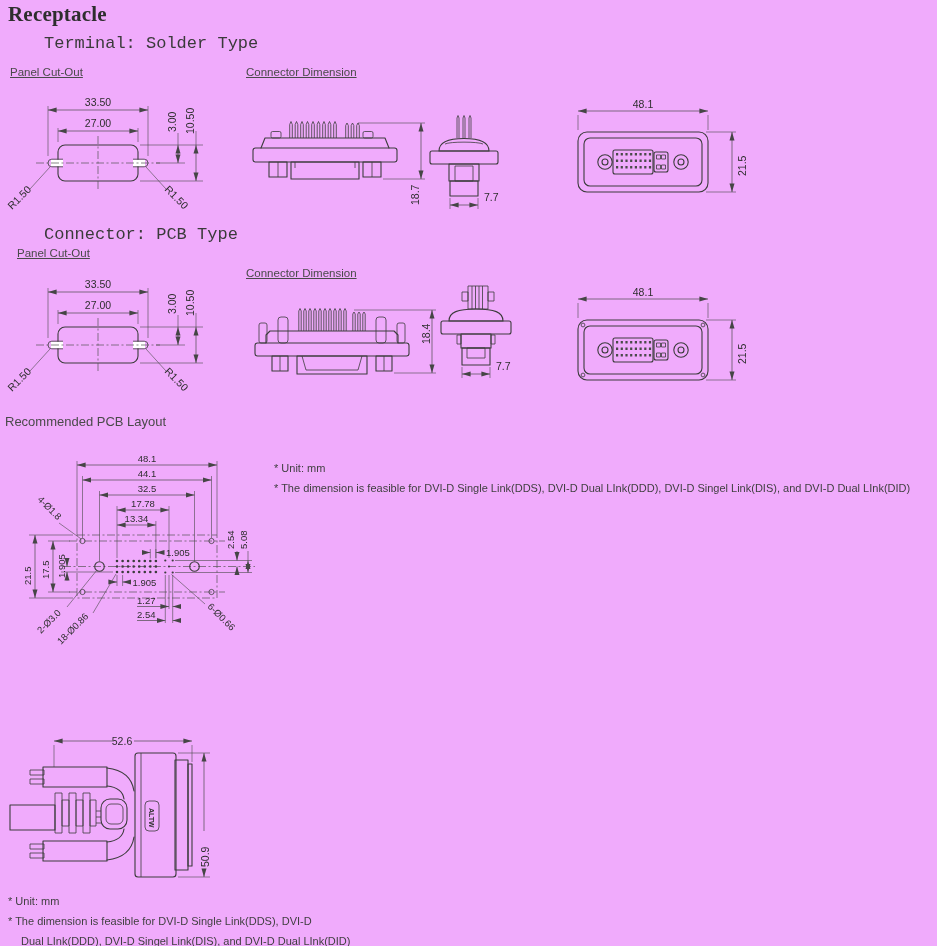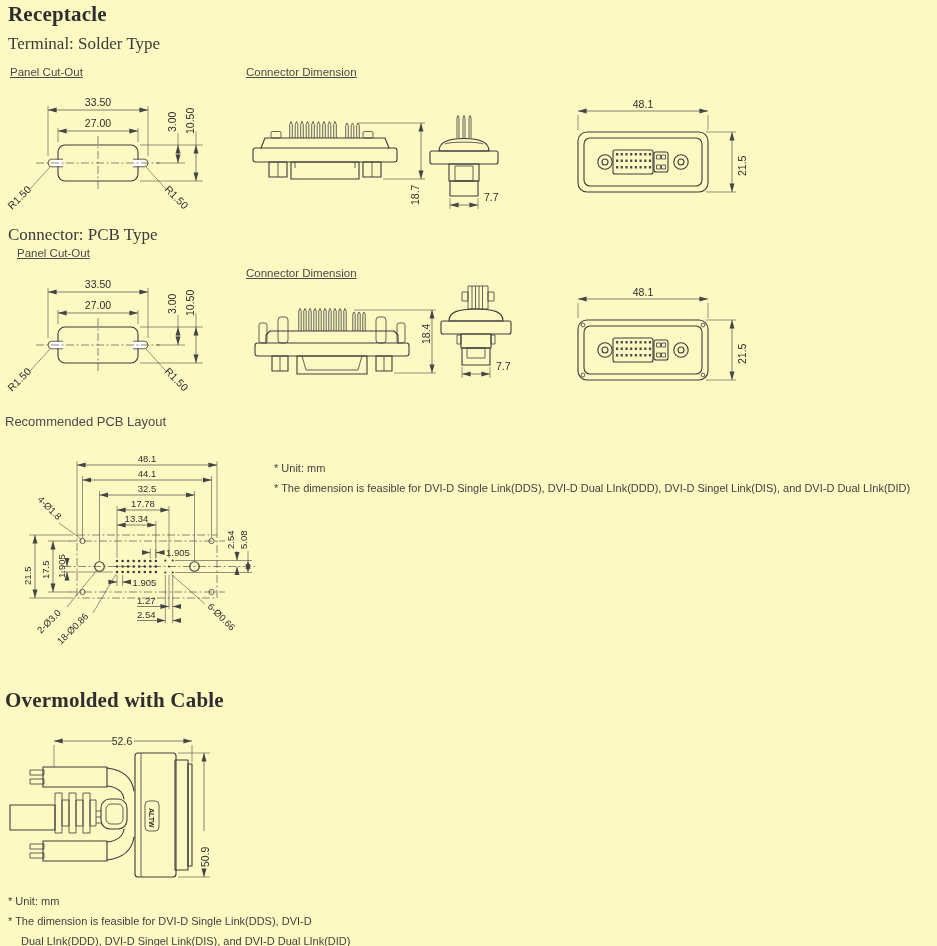--- a/index.html
+++ b/index.html
@@ -1,19 +1,19 @@
 <!DOCTYPE html>
 <html><head>
 <meta charset="utf-8">
 <style>
   html,body{margin:0;padding:0;background:#fff;}
-  .page{position:relative;width:937px;height:946px;background:#fef9c3;font-family:"Liberation Sans",sans-serif;overflow:hidden;}
+  .page{position:relative;width:937px;height:946px;background:#f0abfc;font-family:"Liberation Sans",sans-serif;overflow:hidden;}
   .abs{position:absolute;}
   .h1{font-family:"Liberation Serif",serif;font-weight:700;font-size:21px;color:#2e2e2e;letter-spacing:.2px;}
-  .h2{font-family:Liberation Serif, serif;font-weight:400;font-size:17px;color:#3a3a3a;}
+  .h2{font-family:Liberation Mono, monospace;font-weight:400;font-size:17px;color:#3a3a3a;margin-left:36px;}
   .lbl{font-size:11.5px;color:#4a4a4a;text-decoration:underline;}
   .lbl-sm{font-size:13px;color:#4a4a4a;}
   .note{font-size:11px;color:#3f3f3f;line-height:20px;}
   svg{overflow:visible;}
   .ol{fill:none;stroke:#3c3c3c;stroke-width:1.1;stroke-linejoin:round;stroke-linecap:round;}
   .ol2{fill:none;stroke:#3c3c3c;stroke-width:.8;stroke-linejoin:round;}
   .dl{fill:none;stroke:#4a4a4a;stroke-width:.7;}
   .xl{fill:none;stroke:#4a4a4a;stroke-width:.6;}
   .cl{fill:none;stroke:#555;stroke-width:.7;stroke-dasharray:8 2.5 2 2.5;}
   .dm{marker-start:url(#ah);marker-end:url(#ah);}
@@ -397,21 +397,20 @@
     </g>
     <g>
       <line class="xl" x1="190" y1="166" x2="156.5" y2="136.5"></line>
       <text class="dts" transform="translate(192,169) rotate(45)">6-Ø0.66</text>
     </g>
   </svg>
 
   <div class="abs note" style="left:274px;top:458px">* Unit: mm</div>
   <div class="abs note" style="left:274px;top:478px;width:645px">* The dimension is feasible for DVI-D Single Link(DDS), DVI-D Dual LInk(DDD), DVI-D Singel Link(DIS), and DVI-D Dual LInk(DID)</div>
 
-  <div class="abs h1" style="left:5px;top:688px">Overmolded with Cable</div>
 
   <svg class="abs" style="left:8px;top:715px" width="230" height="172" viewBox="0 0 230 172">
     <defs>
       <pattern id="knurl" width="3.2" height="4" patternUnits="userSpaceOnUse">
         <path d="M1,0V4" stroke="#4a4a4a" stroke-width="1" fill="none"></path>
       </pattern>
     </defs>
     <g>
       <line class="xl" x1="46" y1="30" x2="46" y2="52"></line>
       <line class="xl" x1="184" y1="30" x2="184" y2="47"></line>

